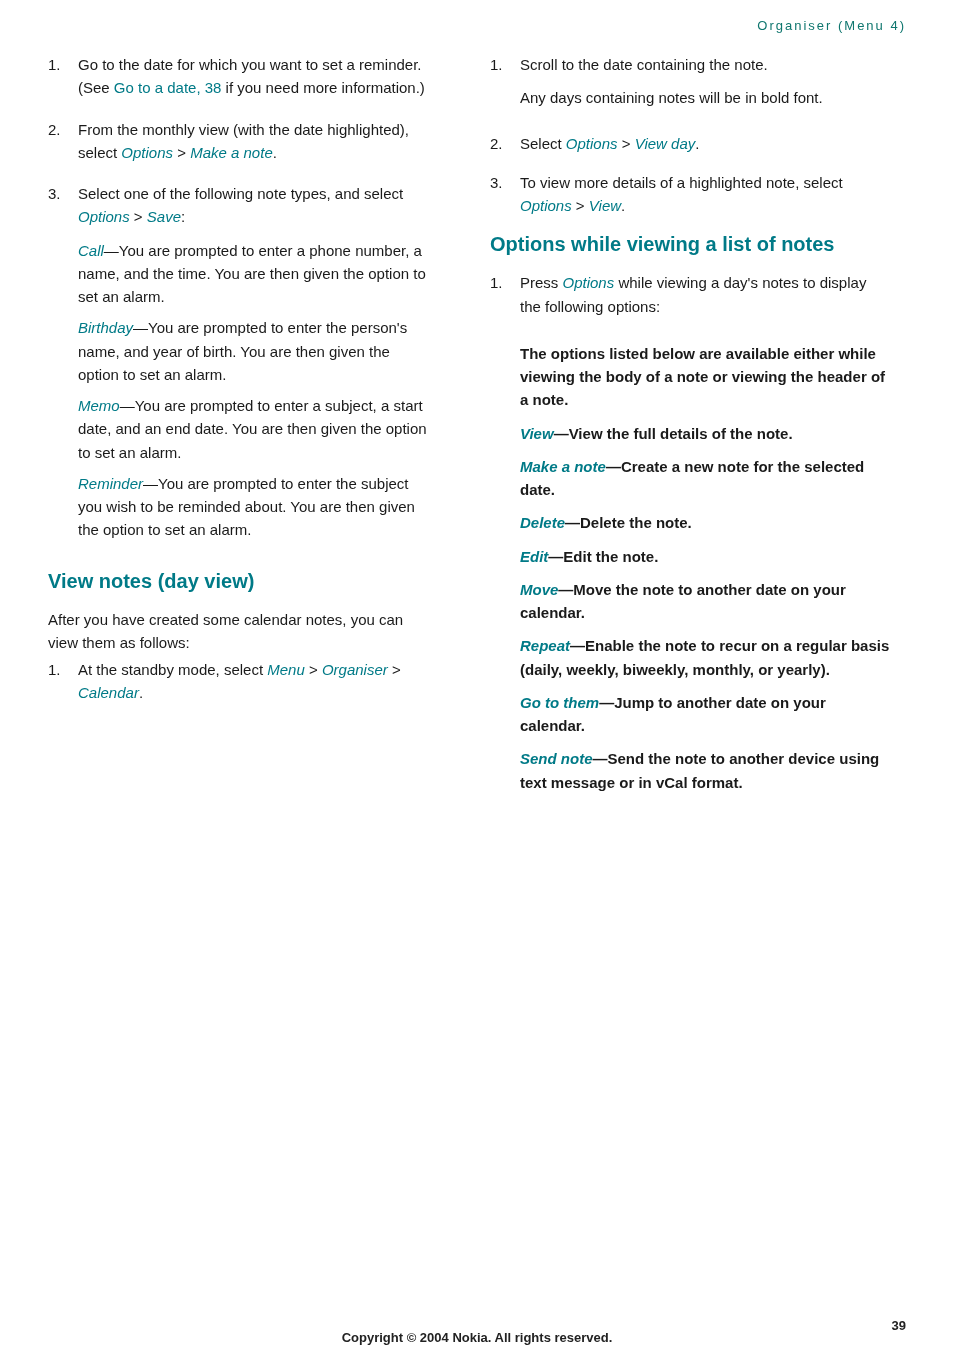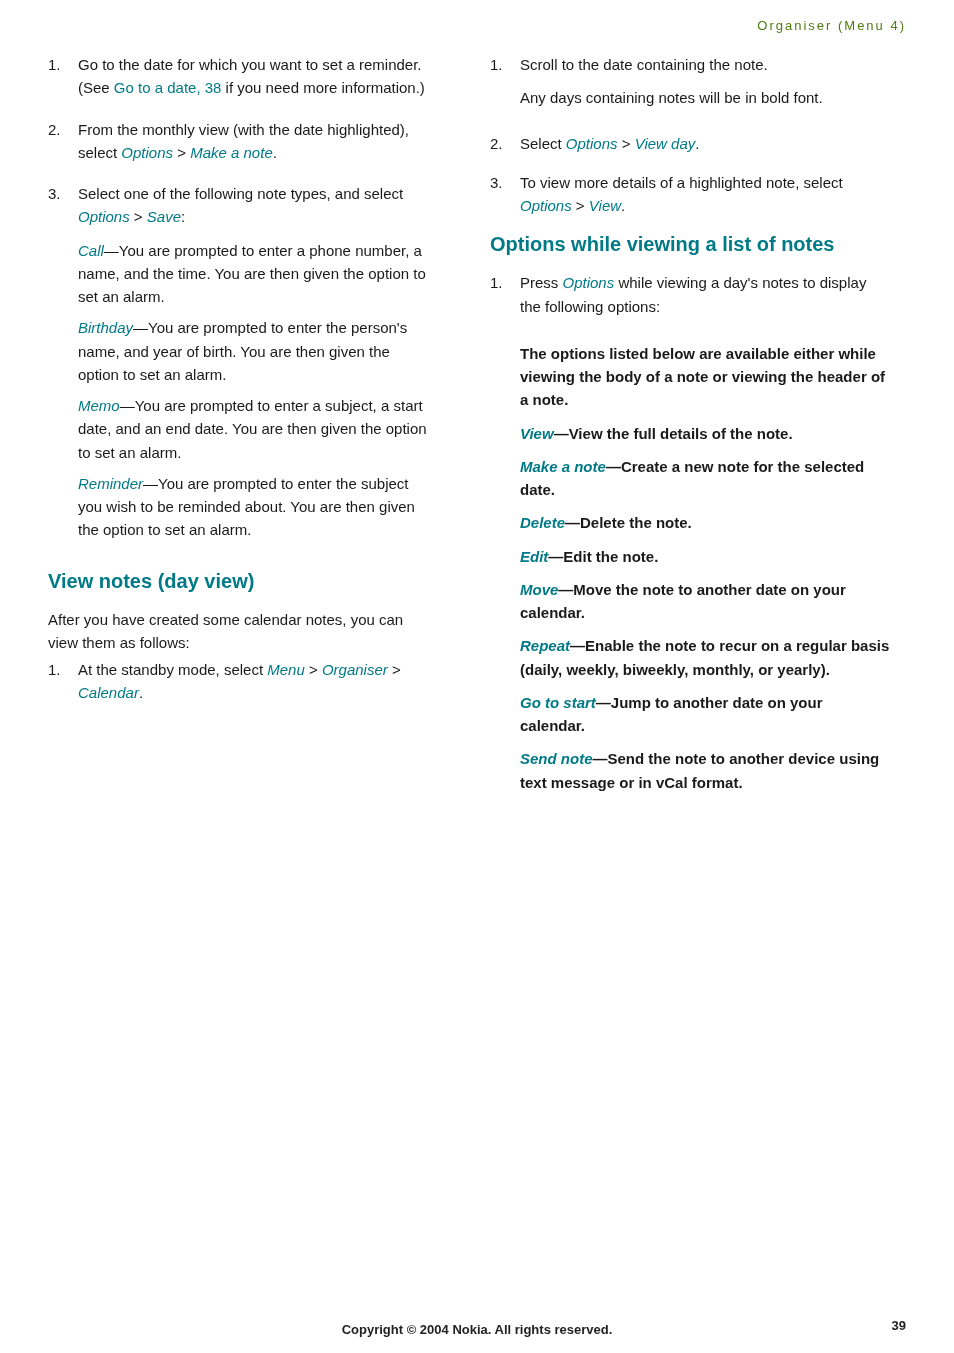--- a/index.html
+++ b/index.html
@@ -10,21 +10,21 @@
       font-family: 'Arial', 'Helvetica', sans-serif;
       font-size: 15px;
       color: #1a1a1a;
       position: relative;
     }
     .page-header {
       text-align: right;
       padding: 18px 48px 10px 0;
       font-size: 13px;
       letter-spacing: 2px;
-      color: #4d7c0f;
+      color: #0f766e;
     }
     .two-col {
       display: flex;
       flex-direction: row;
       padding: 10px 0 60px 0;
     }
     .col-left {
       width: 460px;
       padding: 0 30px 0 48px;
     }
@@ -92,21 +92,21 @@
     }
     .indent-block p {
       margin-bottom: 10px;
       line-height: 1.55;
     }
     .right-col-top {
       padding-top: 0;
     }
     .page-footer {
       position: absolute;
-      bottom: 16px;
+      bottom: 8px;
       left: 0;
       right: 0;
       text-align: center;
       font-size: 13px;
       font-weight: bold;
       color: #222;
     }
     .footer-right {
       position: absolute;
       right: 48px;
@@ -198,21 +198,21 @@
           <span class="li-content">
             Press <span class="italic-teal">Options</span> while viewing a day's notes to display the following options:
             <div class="indent-block">
               <p>The options listed below are available either while viewing the body of a note or viewing the header of a note.</p>
               <p><span class="italic-teal">View</span>—View the full details of the note.</p>
               <p><span class="italic-teal">Make a note</span>—Create a new note for the selected date.</p>
               <p><span class="italic-teal">Delete</span>—Delete the note.</p>
               <p><span class="italic-teal">Edit</span>—Edit the note.</p>
               <p><span class="italic-teal">Move</span>—Move the note to another date on your calendar.</p>
               <p><span class="italic-teal">Repeat</span>—Enable the note to recur on a regular basis (daily, weekly, biweekly, monthly, or yearly).</p>
-              <p><span class="italic-teal">Go to start</span>—Jump to another date on your calendar.</p>
+              <p><span class="italic-teal">Go to them</span>—Jump to another date on your calendar.</p>
               <p><span class="italic-teal">Send note</span>—Send the note to another device using text message or in vCal format.</p>
             </div>
           </span>
         </li>
       </ol>
     </div>
   </div>
 </div>
 
 <div class="page-footer">

